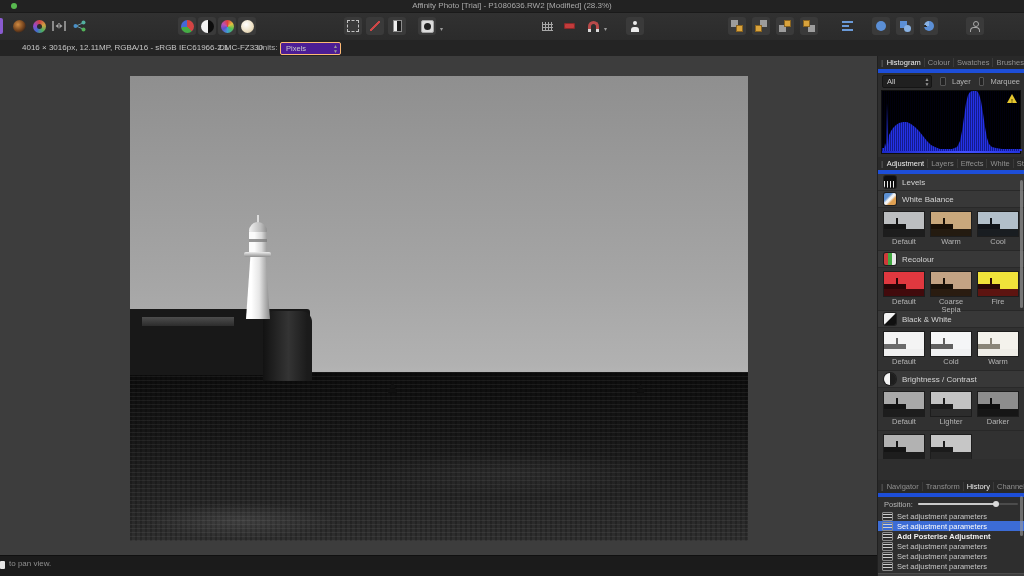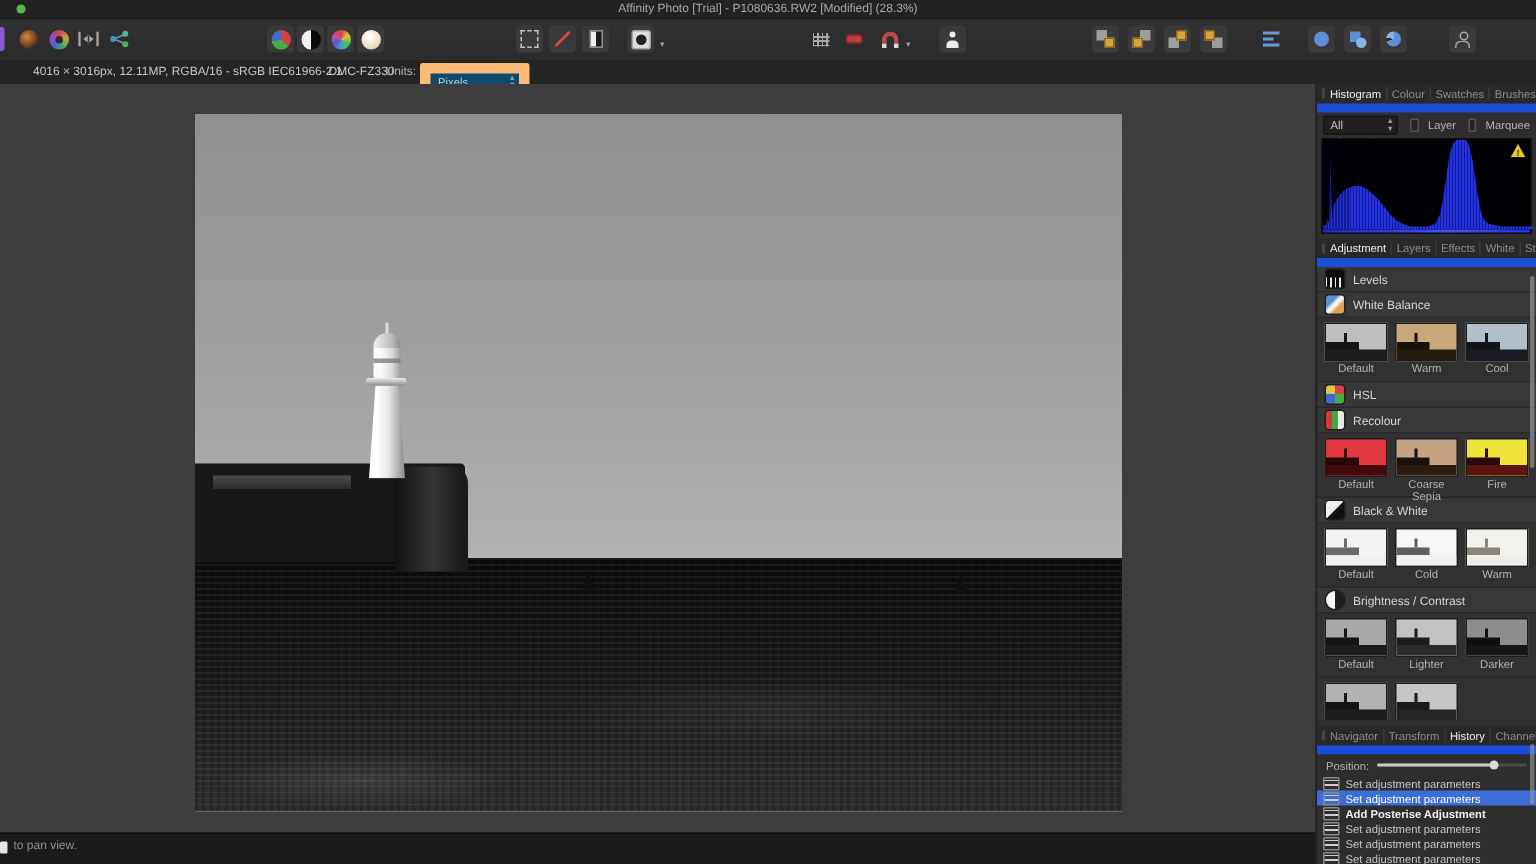--- a/index.html
+++ b/index.html
@@ -60,22 +60,22 @@
   .person{position:relative;width:11px;height:11px;}
   .person::before{content:"";position:absolute;left:3.5px;top:0;width:4px;height:4px;border-radius:50%;border:1px solid #a8a8a8;}
   .person::after{content:"";position:absolute;left:0.5px;bottom:0;width:8px;height:4px;border:1px solid #a8a8a8;border-bottom:none;border-radius:4px 4px 0 0;}
 
   
   .ctxbar{position:absolute;left:0;top:40px;right:0;height:16px;background:#242424;border-bottom:1px solid #181818;
           font-size:8px;color:#c6c6c6;line-height:16px;}
   .docinfo{position:absolute;left:22px;}
   .camera{position:absolute;left:219px;}
   .unitslabel{position:absolute;left:257px;color:#b0b0b0;}
-  .unitsbox{position:absolute;left:280px;top:2px;width:44px;height:11px;line-height:11px;background:#0c4a6e;
-            border:7px solid #fdba74;border-radius:2px;color:#cccccc;padding:0 10px 0 5px;font-size:7.5px;}
+  .unitsbox{position:absolute;left:280px;top:2px;width:44px;height:11px;line-height:11px;background:#4c1d95;
+            border:1px solid #fdba74;border-radius:2px;color:#cccccc;padding:0 10px 0 5px;font-size:7.5px;}
   .stepper{position:absolute;right:2px;top:0;font-size:5px;color:#9a9a9a;line-height:5px;padding-top:1px;}
 
   
   .canvas{position:absolute;left:0;top:56px;width:878px;height:500px;background:#3d3d3d;}
   .photo{position:absolute;left:130px;top:20px;width:618px;height:465px;overflow:hidden;
          background:linear-gradient(#8f8f8f,#a6a6a6 45%,#b1b1b1 62%,#b4b4b4 64%);}
   .sea{position:absolute;left:0;top:296px;width:100%;height:169px;
        background:
         radial-gradient(140px 26px at 18% 88%,rgba(255,255,255,0.10),transparent 70%),
         radial-gradient(220px 34px at 62% 60%,rgba(255,255,255,0.05),transparent 70%),
@@ -101,21 +101,21 @@
   .buoy.b1{left:258px;top:305px;}
   .buoy.b2{left:506px;top:307px;}
 
   
   .statusbar{position:absolute;left:0;bottom:0;width:878px;height:20px;background:#1b1b1b;border-top:1px solid #101010;}
   .keycap{position:absolute;left:0;top:5px;width:5px;height:8px;border-radius:1px;background:#e6e6e6;}
   .hint{position:absolute;left:9px;top:0;height:18px;line-height:16px;font-size:8px;color:#8f8f8f;}
 
   
   .rightpanel{position:absolute;right:0;top:56px;width:146px;height:520px;background:#2e2e2e;border-left:1px solid #202020;display:flex;flex-direction:column;}
-  .tabs{height:13px;flex:0 0 13px;background:#292929;border-bottom:6px solid #1d4ed8;display:flex;align-items:center;
+  .tabs{height:13px;flex:0 0 13px;background:#292929;border-bottom:4px solid #1d4ed8;display:flex;align-items:center;
         padding:0 3px;font-size:7.5px;color:#8f8f8f;white-space:nowrap;}
   .grip{color:#5a5a5a;font-size:7px;margin-right:1px;letter-spacing:-1px;}
   .tab{padding:0 3px;}
   .tab + .tab{border-left:1px solid #3a3a3a;}
   .tab.active{color:#ececec;}
 
   .ctrlrow{flex:0 0 16px;display:flex;align-items:center;gap:4px;padding:0 4px;font-size:7.5px;color:#b3b3b3;}
   .selbox{position:relative;width:66px;height:11px;line-height:11px;background:#202020;border:1px solid #151515;
           border-radius:2px;color:#c9c9c9;padding:0 10px 0 4px;font-size:7.5px;}
   .chk{width:7px;height:7px;background:#232323;border:1px solid #555555;border-radius:1px;margin-left:4px;}
@@ -372,24 +372,20 @@
         </div>
         <div class="preset">
           <div class="scene" style="--sky: #b2bfca; --sea: #191d21; --pier: #111419;">
               <i class="ppier"></i>
               <i class="psea"></i>
             </div>
           <div class="plabel">Cool</div>
         </div>
       </div>
 
-      <div class="adjrow">
-        <span class="adjicon icon-hsl"></span>
-        <span>HSL</span>
-      </div>
 
       <div class="adjrow">
         <span class="adjicon icon-recolour"></span>
         <span>Recolour</span>
       </div>
       <div class="presets">
         <div class="preset">
           <div class="scene" style="--sky: #e0383f; --sea: #420a0c; --pier: #2a0506;">
               <i class="ppier"></i>
               <i class="psea"></i>

